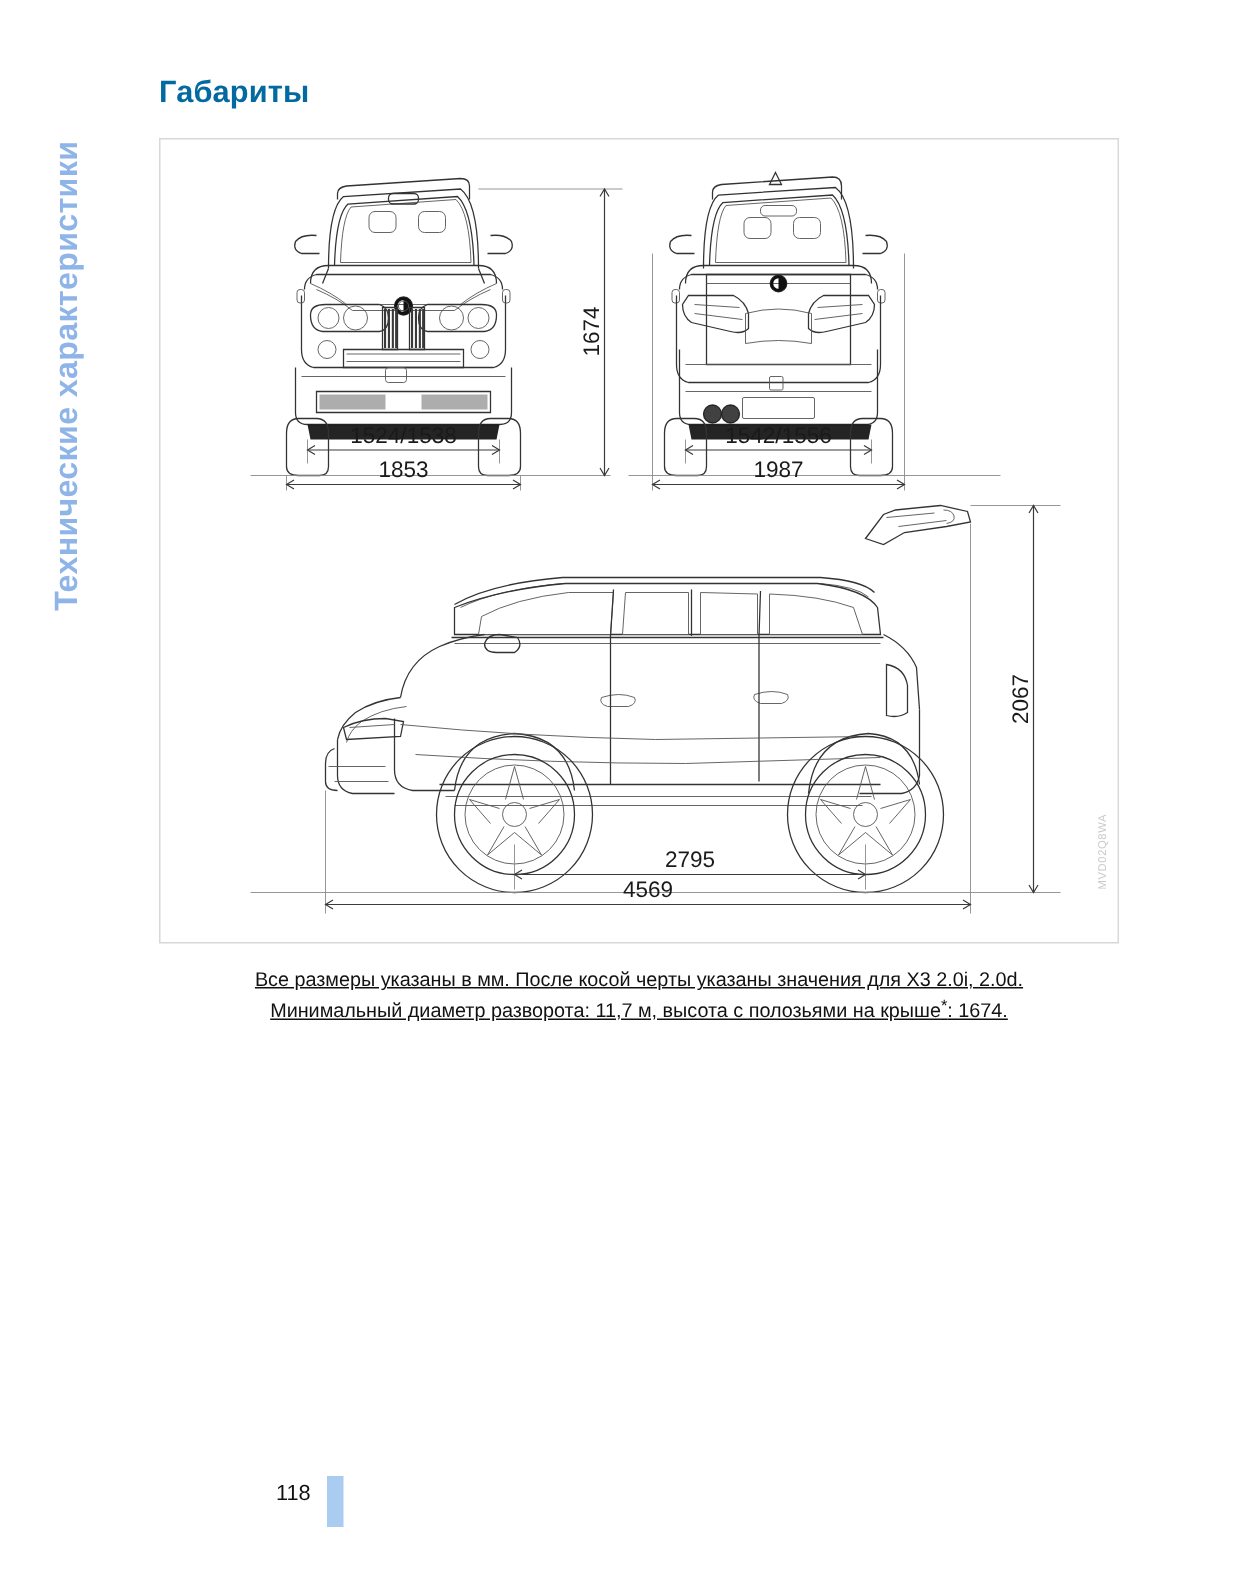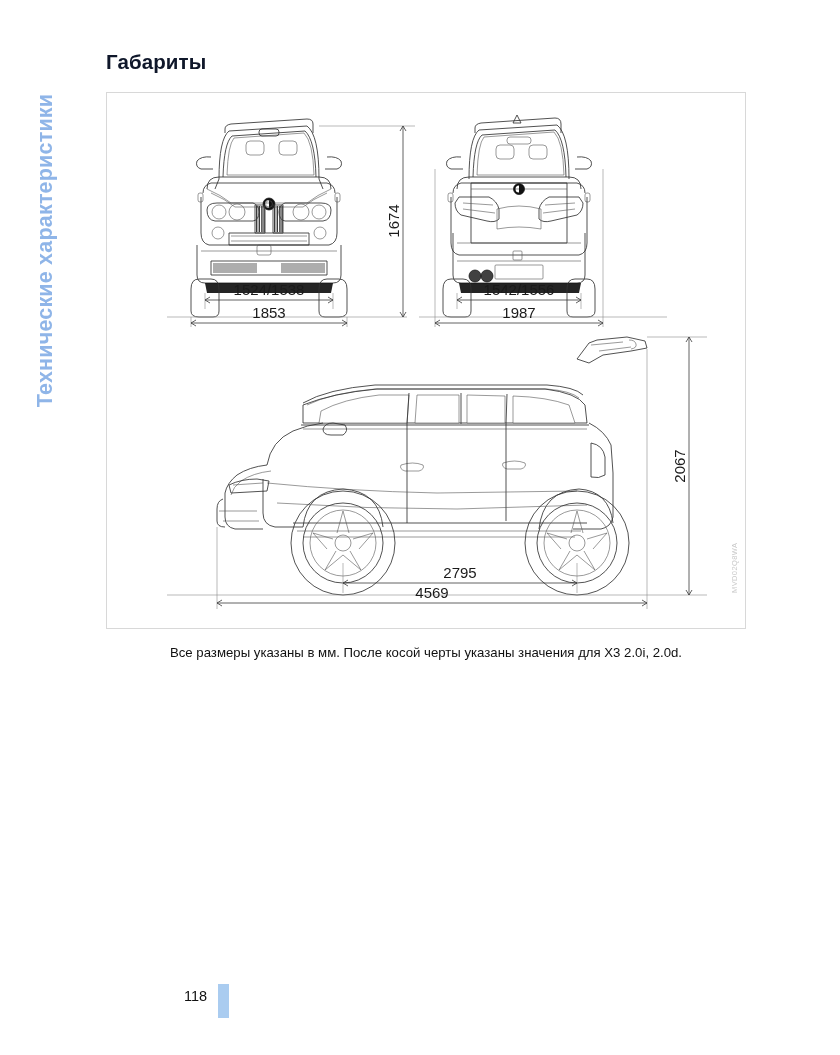--- a/index.html
+++ b/index.html
@@ -39,21 +39,21 @@
     white-space: nowrap;
   }
 
   
   .page-title {
     position: absolute;
     left: 106px;
     top: 50px;
     font-size: 20.5px;
     font-weight: bold;
-    color: #0f172a;
+    color: #0369a1;
     letter-spacing: 0.1px;
   }
 
   
   .figure-frame {
     position: absolute;
     left: 106px;
     top: 92px;
     width: 640px;
     height: 537px;
@@ -67,21 +67,21 @@
   .caption {
     position: absolute;
     left: 106px;
     top: 643px;
     width: 640px;
     text-align: center;
     font-size: 13.2px;
     line-height: 19px;
     color: #111111;
   }
-  .caption .line { display: block; white-space: nowrap; }
+  .caption .line { display: block; white-space: nowrap; text-decoration: underline; }
   .caption sup {
     font-size: 11px;
     vertical-align: 4px;
   }
 
   
   .footer {
     position: absolute;
     left: 106px;
     top: 984px;
@@ -422,18 +422,19 @@
     <text class="dim-text" x="325" y="505" text-anchor="middle">4569</text>
   </g>
 
   <text class="code-text" x="630" y="500" text-anchor="start" transform="rotate(-90 630 500)">MVD02Q8WA</text>
 
 </svg>
 </div>
 
 <div class="caption">
   <span class="line">Все размеры указаны в мм. После косой черты указаны значения для X3 2.0i, 2.0d.</span>
+  <span class="line"><span>Минимальный диаметр разворота: 11,7 м, высота с полозьями на крыше</span><sup>*</sup><span>: 1674.</span></span>
 </div>
 
 <div class="footer">
   <div class="page-number">118</div>
   <div class="footer-bar"></div>
 </div>
 
 </body></html>

